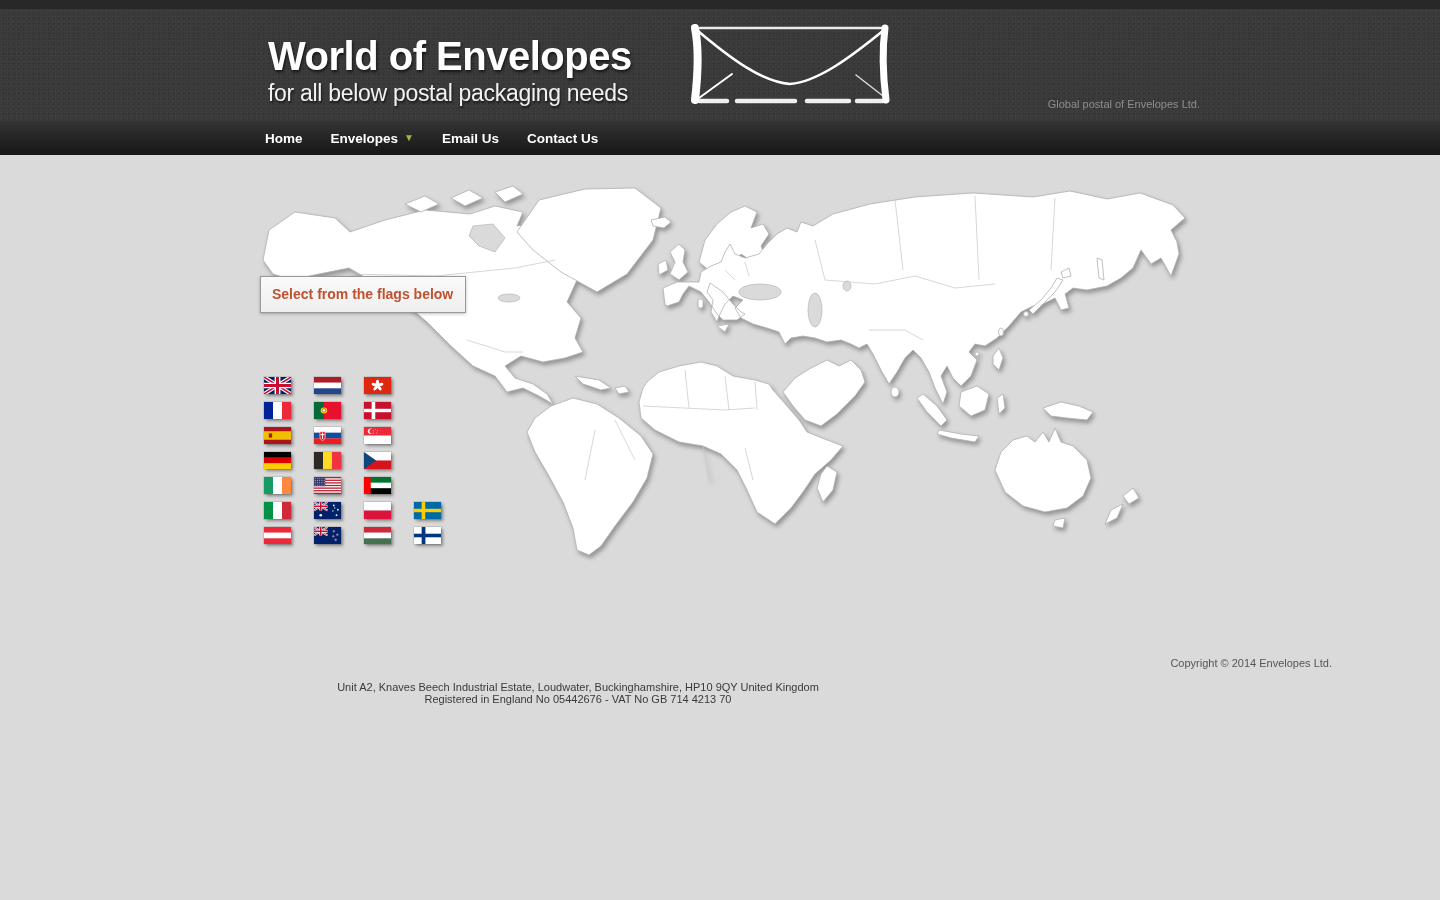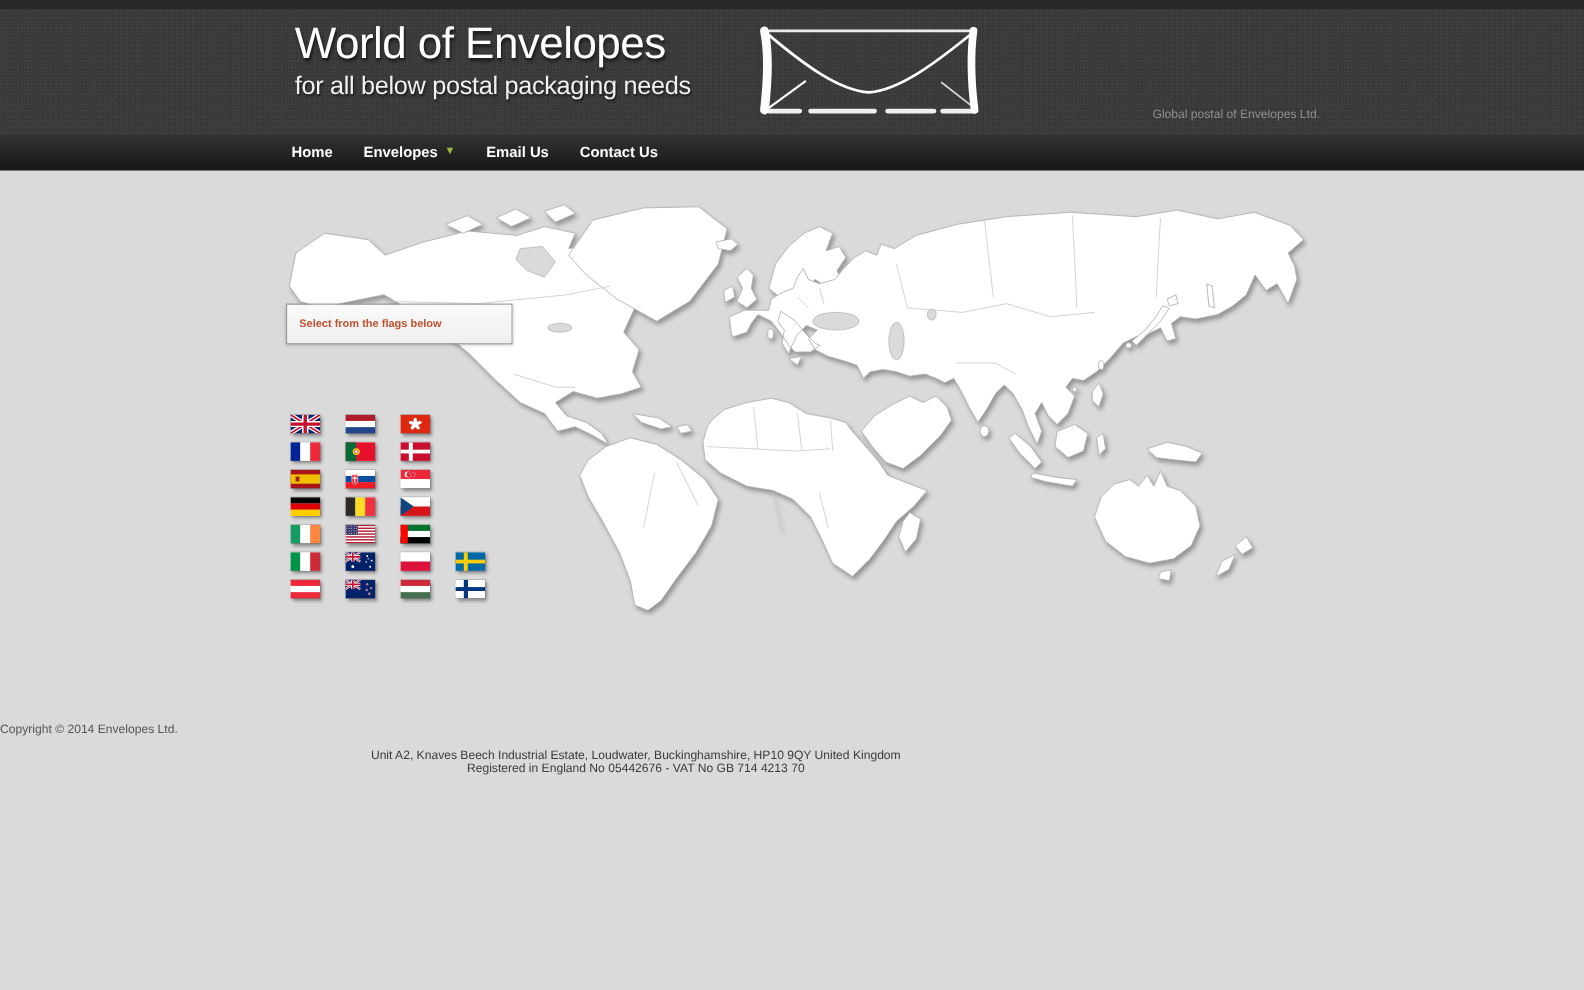--- a/index.html
+++ b/index.html
@@ -7,22 +7,22 @@
   .page{position:relative;width:1440px;height:900px;background:#dadada;}
 
   
   .topstrip{position:absolute;left:0;top:0;width:1440px;height:9px;background:#282828;}
   .header{position:absolute;left:0;top:9px;width:1440px;height:112px;background-color:#3a3a3a;
     background-image:
       radial-gradient(rgba(255,255,255,0.045) 1px, transparent 1px),
       radial-gradient(rgba(0,0,0,0.14) 1px, transparent 1px);
     background-size:3px 3px,5px 5px;background-position:0 0,1px 2px;}
   .brand{position:absolute;left:268px;top:8px;}
-  .brand-title{font-size:40px;font-weight:normal;color:#ffffff;letter-spacing:-0.5px;
-    text-shadow:1px 2px 3px rgba(0,0,0,0.65);line-height:46px;}
+  .brand-title{font-size:40px;font-weight:bold;color:#ffffff;letter-spacing:-0.5px;
+    text-shadow:1px 2px 3px rgba(0,0,0,0.65);line-height:46px;margin-top:16px;}
   .brand-tagline{font-size:23px;font-weight:normal;color:#f2f2f2;letter-spacing:-0.3px;
     text-shadow:1px 2px 2px rgba(0,0,0,0.6);line-height:27px;margin-top:1px;}
   .envelope{position:absolute;left:686px;top:13px;width:208px;height:84px;}
   .global-note{position:absolute;top:89px;right:240px;font-size:11px;color:#8f8f8f;}
 
   
   .nav{position:absolute;left:0;top:121px;width:1440px;height:34px;
     background:linear-gradient(#343434,#161616);display:flex;align-items:center;
     padding-left:265px;box-sizing:border-box;gap:28px;}
   .nav-item{color:#ffffff;font-size:13.5px;font-weight:bold;cursor:pointer;display:flex;align-items:center;gap:6px;}
@@ -31,30 +31,30 @@
   
   .worldmap{position:absolute;left:255px;top:180px;width:935px;height:375px;
     filter:drop-shadow(2px 3px 2px rgba(0,0,0,0.32));}
   .land{fill:#ffffff;stroke:#b0b0b0;stroke-width:0.8;}
   .lake{fill:#dadada;stroke:#b4b4b4;stroke-width:0.7;}
   .borderline{fill:none;stroke:#c6c6c6;stroke-width:0.7;}
 
   .select-box{position:absolute;left:260px;top:276px;width:206px;height:37px;
     background:linear-gradient(#fafafa,#efefef);border:1px solid #999;border-radius:0;
     box-shadow:0 1px 3px rgba(0,0,0,0.25);box-sizing:border-box;
-    font-size:10px;font-weight:bold;color:#c0512e;line-height:35px;padding-left:11px;}
+    font-size:14px;font-weight:bold;color:#c0512e;line-height:35px;padding-left:11px;}
 
   .flags{position:absolute;left:264px;top:377px;display:grid;
     grid-template-columns:repeat(4,27px);column-gap:23px;row-gap:8px;}
   .flag{display:block;width:27px;height:17px;cursor:pointer;
     box-shadow:0 0 0 0.5px rgba(0,0,0,0.18), 2px 2px 3px rgba(0,0,0,0.38);}
   .flag svg{display:block;width:100%;height:100%;}
 
   
-  .copyright{position:absolute;left:0;top:657px;width:1332px;text-align:left;
+  .copyright{position:absolute;left:0;top:657px;width:1332px;text-align:right;
     font-size:11px;color:#555;}
   .addr{position:absolute;left:0;top:681px;width:1156px;text-align:center;
     font-size:11px;color:#3a3a3a;line-height:12.4px;}
   .contact-line{margin-top:1px;}
   .contact-line b{color:#1a1a1a;}
   .contact-line a{color:#1a1a1a;font-weight:bold;text-decoration:underline;cursor:pointer;}
   .grp{margin-left:12px;}
 </style>
 </head>
 <body>

